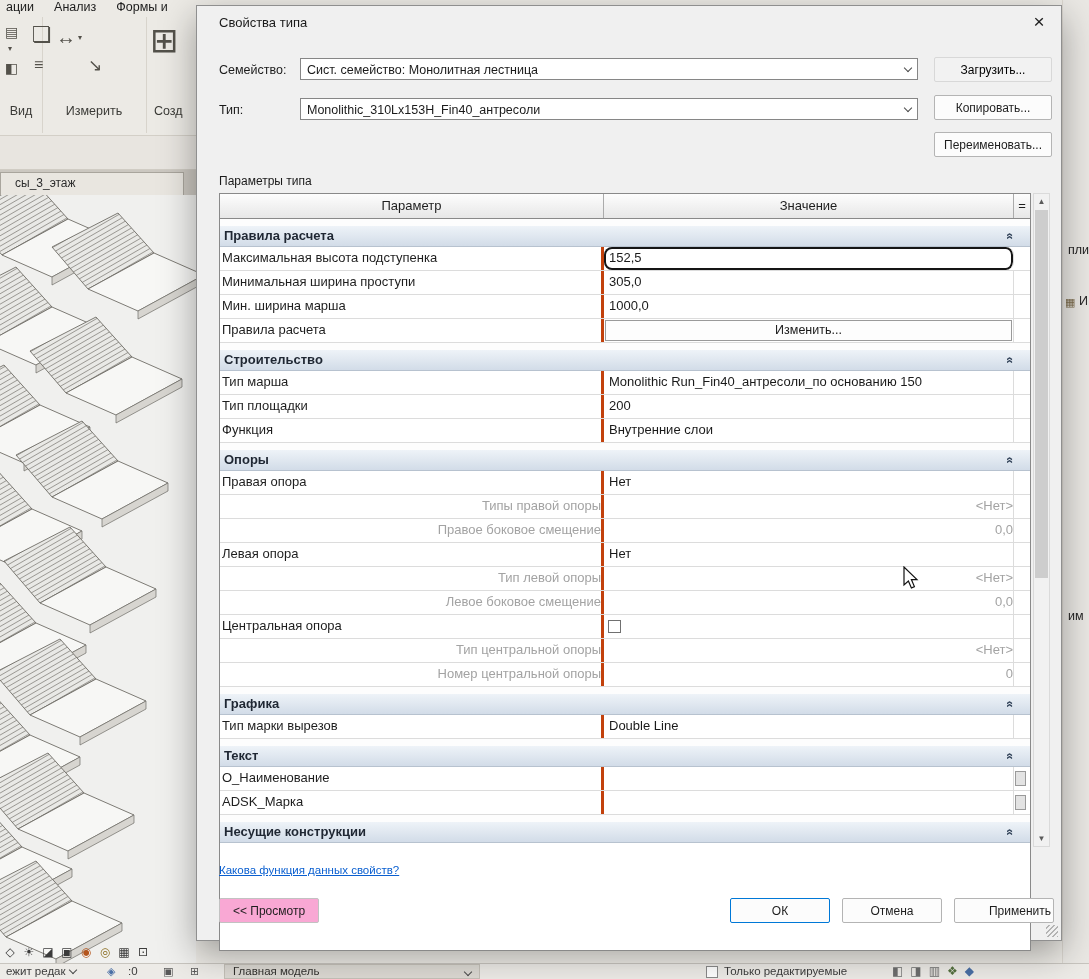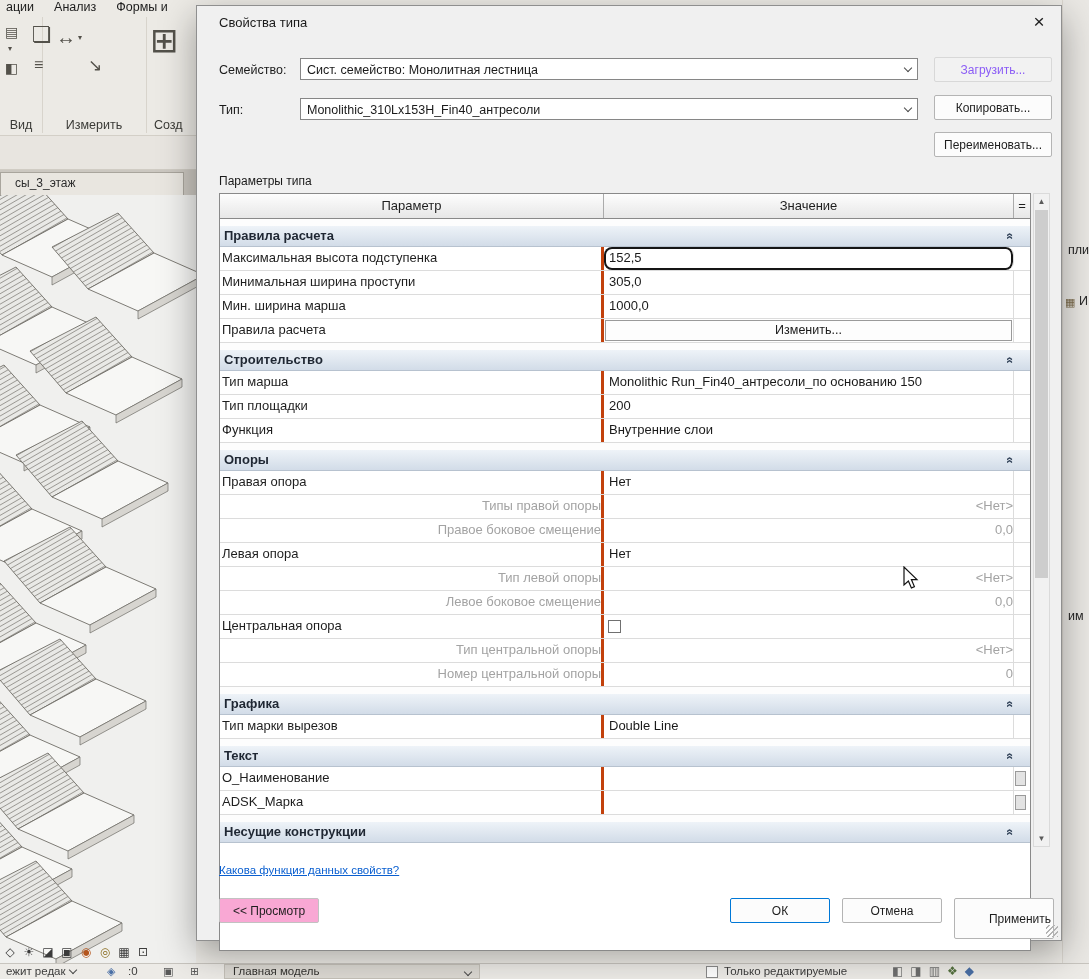--- a/index.html
+++ b/index.html
@@ -6,21 +6,21 @@
   html,body { width:1089px; height:979px; overflow:hidden; }
   body { font-family:"Liberation Sans","DejaVu Sans",sans-serif; background:#eceae5; }
   .screen { position:relative; width:1089px; height:979px; overflow:hidden; background:#eceae5; }
 
   
   .ribbon { position:absolute; left:0; top:0; width:100%; height:136px; background:#eceae5; border-bottom:1px solid #d3cfc7; }
   .ribbon-tabs { position:absolute; left:6px; top:0; height:16px; display:flex; gap:20px; font-size:12.5px; color:#1c1c1c; }
   .rtab { line-height:15px; white-space:nowrap; }
   .psep { position:absolute; top:17px; width:1px; height:116px; background:#d8d4cc; }
   .ic { position:absolute; color:#53514a; }
-  .panel-label-bar { position:absolute; left:0; top:118px; width:196px; height:16px; display:flex; font-size:12.5px; color:#3a3a36; }
+  .panel-label-bar { position:absolute; left:0; top:104px; width:196px; height:16px; display:flex; font-size:12.5px; color:#3a3a36; }
   .plabel { text-align:center; line-height:15px; overflow:hidden; white-space:nowrap; }
   .plabel:nth-child(1){ width:42px; }
   .plabel:nth-child(2){ width:104px; }
   .plabel:nth-child(3){ width:50px; text-align:left; padding-left:8px; }
 
   .subribbon { position:absolute; left:0; top:136px; width:196px; height:34px; background:#e8e5e0; border-bottom:1px solid #d0ccc4; }
   .viewtab-strip { position:absolute; left:0; top:170px; width:196px; height:25px; background:#cbc7c0; }
   .viewtab { position:absolute; left:0; top:2px; width:184px; height:23px; background:#e9e6e0; border:1px solid #a9a59d; border-bottom:none; font-size:12px; color:#2e2e2e; line-height:21px; padding-left:14px; white-space:nowrap; overflow:hidden; }
 
   .canvas { position:absolute; left:0; top:195px; width:196px; height:768px; background:#f0f0ee; overflow:hidden; }
@@ -53,21 +53,21 @@
   .type-lbl { top:97px; }
   .tp-lbl { top:168px; font-size:12px; }
   .combo { position:absolute; left:103px; width:618px; height:22px; background:#fff; border:1px solid #868686; }
   .fam-combo { top:52px; }
   .type-combo { top:92px; }
   .combo-text { position:absolute; left:6px; top:2px; right:22px; line-height:18px; white-space:nowrap; overflow:hidden; }
   .combo-btn { position:absolute; right:0; top:0; width:19px; height:100%; display:flex; align-items:center; justify-content:center; }
   .combo-btn .chev { margin:0 0 2px 0; }
   .btn { position:absolute; background:#fcfcfc; border:1px solid #b4b4b4; border-radius:2px; font-family:inherit; font-size:12px; color:#1e1e1e; cursor:pointer; }
   .side-btn { left:737px; width:118px; height:25px; }
-  .load-btn { top:51px; color:#8b5cf6; background:#f2f2f2; border-color:#d8d8d8; }
+  .load-btn { top:51px; color:#000000; background:#f2f2f2; border-color:#d8d8d8; }
   .dup-btn { top:89px; }
   .ren-btn { top:126px; }
 
   .ptable { position:absolute; left:22px; top:187px; width:812px; height:758px; border:1px solid #898989; background:#fff; font-size:13px; }
   .ptable-head { display:flex; height:25px; background:linear-gradient(#fdfdfd,#e7e7e7); border-bottom:1px solid #898989; }
   .th { text-align:center; line-height:23px; color:#1e1e1e; }
   .th-param { width:384px; border-right:1px solid #ababab; }
   .th-value { width:410px; border-right:1px solid #ababab; }
   .th-eq { flex:1; }
   .ptable-body { height:628px; overflow:hidden; background:#fff; }
@@ -87,21 +87,21 @@
   .vscroll { position:absolute; left:836px; top:187px; width:17px; height:654px; background:#f1f1f1; border:1px solid #dadada; }
   .vs-arrow { position:absolute; left:0; width:15px; height:15px; text-align:center; font-size:8px; line-height:15px; color:#5a5a5a; cursor:pointer; }
   .vs-arrow.up { top:0; }
   .vs-arrow.down { bottom:0; }
   .vs-thumb { position:absolute; left:1px; top:16px; width:13px; height:368px; background:#cdcdcd; cursor:pointer; }
 
   .help-link { position:absolute; left:22px; top:858px; font-size:11.5px; color:#0a5fd0; text-decoration:underline; cursor:pointer; }
   .preview-btn { left:22px; top:892px; width:100px; height:25px; background:#f9a8d4; border-color:#c2c2c2; }
   .ok-btn { left:533px; top:892px; width:100px; height:25px; border:1px solid #0078d7; }
   .cancel-btn { left:645px; top:892px; width:100px; height:25px; }
-  .apply-btn { left:757px; top:892px; width:100px; height:41px;padding-left:32px; }
+  .apply-btn { left:757px; top:892px; width:100px; height:25px;padding-left:32px; }
   .resize-grip { position:absolute; right:3px; bottom:3px; width:12px; height:12px;
                  background:repeating-linear-gradient(135deg, transparent 0 2px, #b3b3b3 2px 3.5px); }
 
   .cursor { position:absolute; left:903px; top:566px; z-index:9; }
 </style>
 </head>
 <body>
 
 <div class="screen">
 

